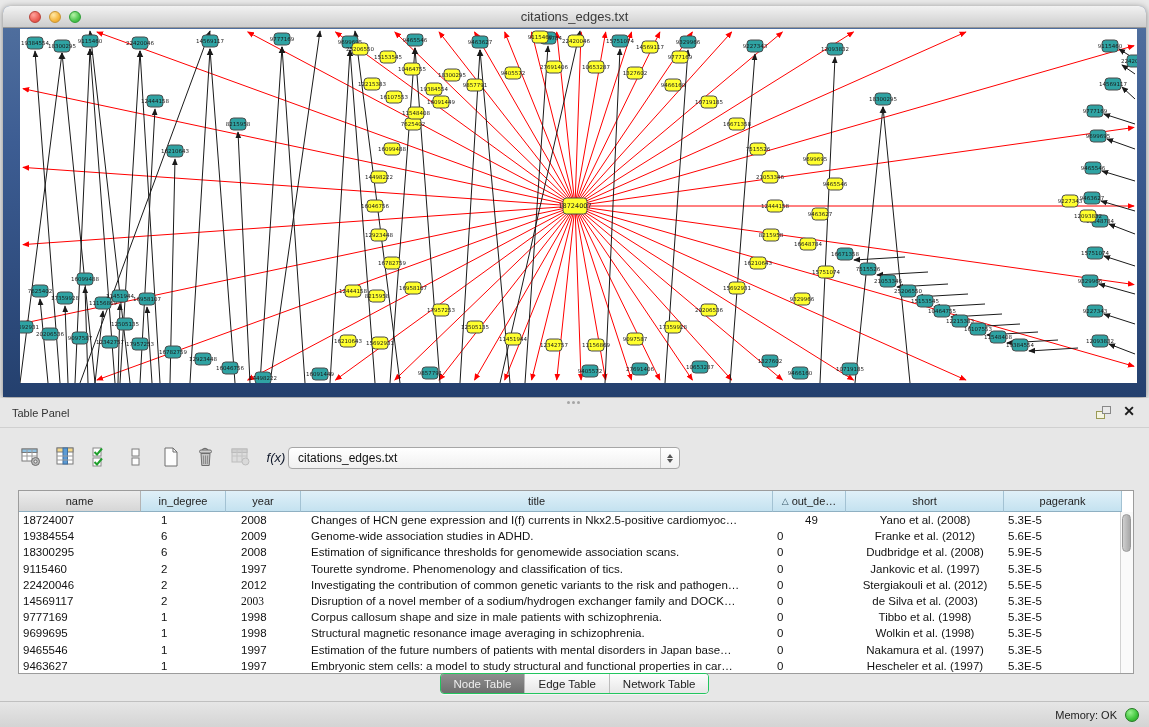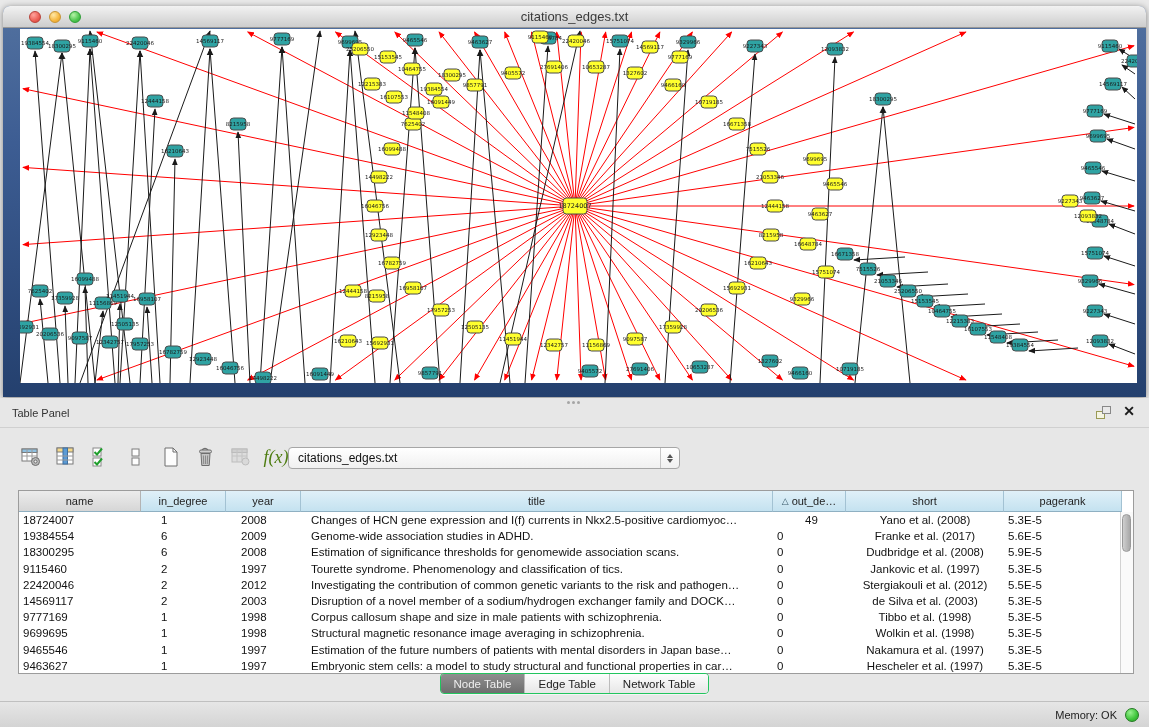--- a/index.html
+++ b/index.html
@@ -43,21 +43,21 @@
   .splitter-dots i{display:inline-block;width:3px;height:3px;background:#8a8a8a;border-radius:50%;margin-right:2px;vertical-align:top}
   .panel-title{position:absolute;left:12px;top:9px;font-size:11px;color:#333}
   .panel-header-line{position:absolute;left:0;top:29px;width:100%;height:1px;background:#d0d0d0}
   .float-btn{position:absolute;right:38px;top:8px;width:15px;height:13px;cursor:default}
   .float-btn .sq1{position:absolute;left:0;bottom:0;width:9px;height:8px;border:1px solid #9a9a55;background:#f4f4e2}
   .float-btn .sq2{position:absolute;right:0;top:0;width:9px;height:8px;border:1px solid #888;background:#e9e9e9}
   .close-btn{position:absolute;right:14px;top:5px;font-size:14px;font-weight:bold;color:#1a1a1a;line-height:16px}
 
   .toolbar{position:absolute;left:18px;top:42px;height:34px;display:flex;align-items:center;gap:9px}
   .tb-icon{width:26px;height:26px;border:none;background:transparent;padding:1px;display:flex;align-items:center;justify-content:center}
-  .fx{font-family:Liberation Serif, serif;font-style:italic;font-size:18px;color:#4d7c0f}
+  .fx{font-family:Liberation Sans, sans-serif;font-style:italic;font-size:13px;color:#0f172a}
 
   .combo{
     position:absolute;left:288px;top:49px;width:392px;height:22px;
     background:linear-gradient(#ffffff,#f0f0f0);
     border:1px solid #a6a6a6;border-radius:4px;
   }
   .combo-text{font-size:12px;color:#111;line-height:20px;padding-left:9px;white-space:nowrap;overflow:hidden}
   .combo-arrows{position:absolute;right:0;top:0;width:19px;height:20px;border-left:1px solid #c6c6c6;
     display:flex;flex-direction:column;align-items:center;justify-content:center;gap:1px}
   .combo-arrows .up{width:0;height:0;border-left:3.5px solid transparent;border-right:3.5px solid transparent;border-bottom:4px solid #555}
@@ -576,21 +576,21 @@
           <div class="tcell" style="width: 73px; text-align: center; padding-left: 4px;">49</div>
           <div class="tcell" style="width: 158px; text-align: center;">Yano et al. (2008)</div>
           <div class="tcell" style="width: 118px; text-align: left; padding-left: 4px;">5.3E-5</div>
         </div>
         <div class="trow">
           <div class="tcell" style="width: 122px; text-align: left; padding-left: 4px;">19384554</div>
           <div class="tcell" style="width: 85px; text-align: left; padding-left: 20px;">6</div>
           <div class="tcell" style="width: 75px; text-align: left; padding-left: 15px;">2009</div>
           <div class="tcell" style="width: 472px; text-align: left; padding-left: 10px;">Genome-wide association studies in ADHD.</div>
           <div class="tcell" style="width: 73px; text-align: left; padding-left: 4px;">0</div>
-          <div class="tcell" style="width: 158px; text-align: center;">Franke et al. (2017)</div>
+          <div class="tcell" style="width: 158px; text-align: center;">Franke et al. (2012)</div>
           <div class="tcell" style="width: 118px; text-align: left; padding-left: 4px;">5.6E-5</div>
         </div>
         <div class="trow">
           <div class="tcell" style="width: 122px; text-align: left; padding-left: 4px;">18300295</div>
           <div class="tcell" style="width: 85px; text-align: left; padding-left: 20px;">6</div>
           <div class="tcell" style="width: 75px; text-align: left; padding-left: 15px;">2008</div>
           <div class="tcell" style="width: 472px; text-align: left; padding-left: 10px;">Estimation of significance thresholds for genomewide association scans.</div>
           <div class="tcell" style="width: 73px; text-align: left; padding-left: 4px;">0</div>
           <div class="tcell" style="width: 158px; text-align: center;">Dudbridge et al. (2008)</div>
           <div class="tcell" style="width: 118px; text-align: left; padding-left: 4px;">5.9E-5</div>
@@ -609,21 +609,21 @@
           <div class="tcell" style="width: 85px; text-align: left; padding-left: 20px;">2</div>
           <div class="tcell" style="width: 75px; text-align: left; padding-left: 15px;">2012</div>
           <div class="tcell" style="width: 472px; text-align: left; padding-left: 10px;">Investigating the contribution of common genetic variants to the risk and pathogen…</div>
           <div class="tcell" style="width: 73px; text-align: left; padding-left: 4px;">0</div>
           <div class="tcell" style="width: 158px; text-align: center;">Stergiakouli et al. (2012)</div>
           <div class="tcell" style="width: 118px; text-align: left; padding-left: 4px;">5.5E-5</div>
         </div>
         <div class="trow">
           <div class="tcell" style="width: 122px; text-align: left; padding-left: 4px;">14569117</div>
           <div class="tcell" style="width: 85px; text-align: left; padding-left: 20px;">2</div>
-          <div class="tcell" style="width: 75px; text-align: left; padding-left: 15px;">2003</div>
+          <div class="tcell" style="width: 75px; text-align: left; padding-left: 15px; font-family: Liberation Serif, serif;">2003</div>
           <div class="tcell" style="width: 472px; text-align: left; padding-left: 10px;">Disruption of a novel member of a sodium/hydrogen exchanger family and DOCK…</div>
           <div class="tcell" style="width: 73px; text-align: left; padding-left: 4px;">0</div>
           <div class="tcell" style="width: 158px; text-align: center;">de Silva et al. (2003)</div>
           <div class="tcell" style="width: 118px; text-align: left; padding-left: 4px;">5.3E-5</div>
         </div>
         <div class="trow">
           <div class="tcell" style="width: 122px; text-align: left; padding-left: 4px;">9777169</div>
           <div class="tcell" style="width: 85px; text-align: left; padding-left: 20px;">1</div>
           <div class="tcell" style="width: 75px; text-align: left; padding-left: 15px;">1998</div>
           <div class="tcell" style="width: 472px; text-align: left; padding-left: 10px;">Corpus callosum shape and size in male patients with schizophrenia.</div>

